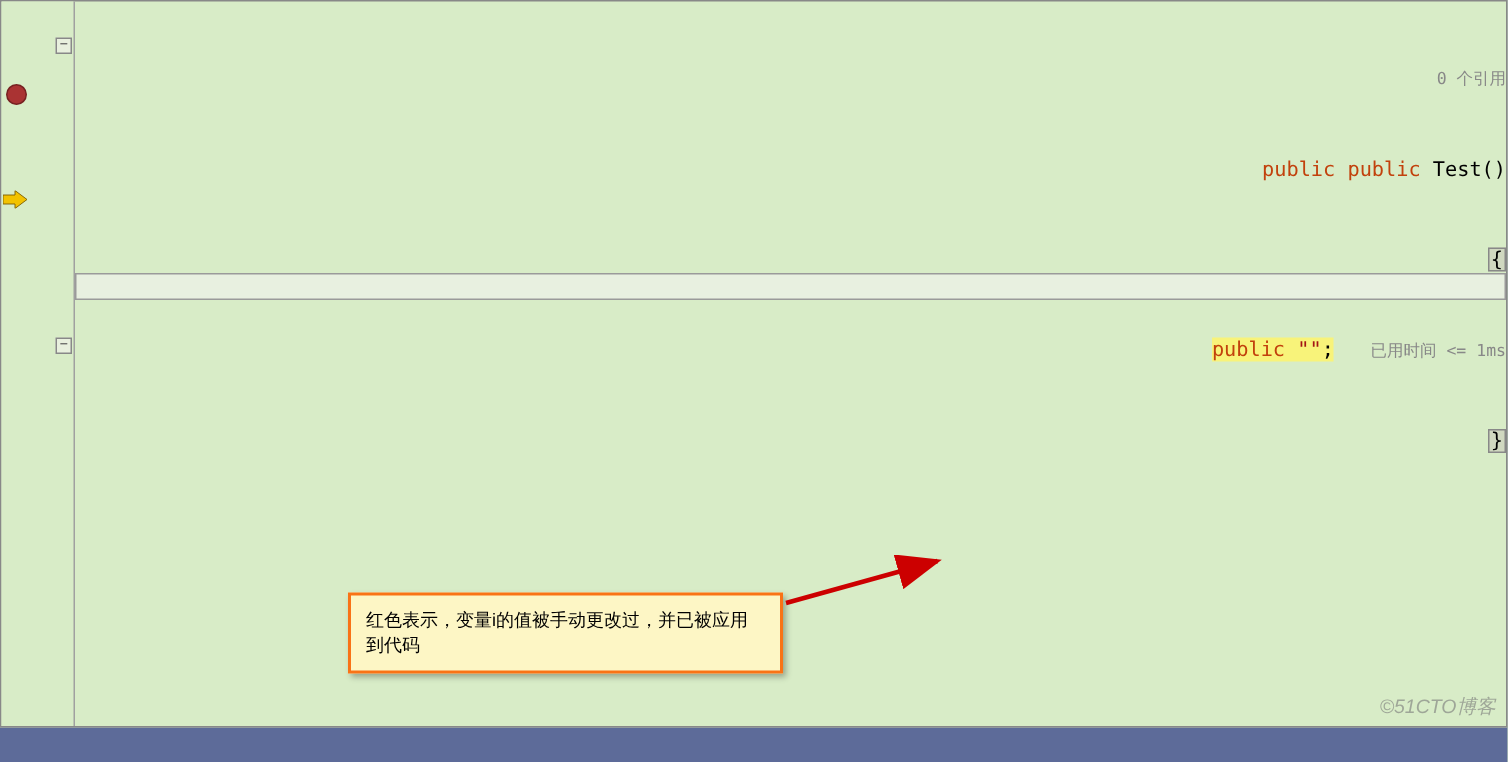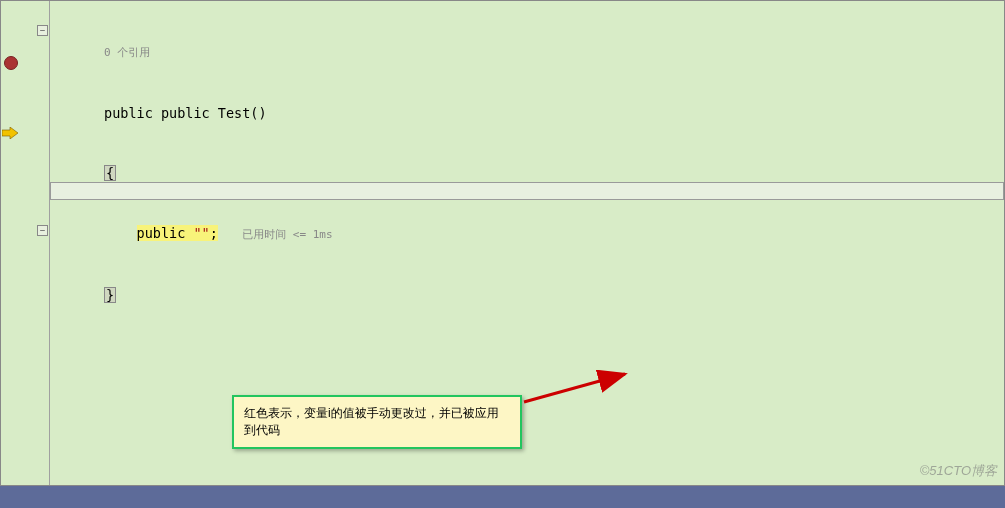--- a/index.html
+++ b/index.html
@@ -5,31 +5,31 @@
 * { margin: 0; padding: 0; box-sizing: border-box; }
 body { font-family: Consolas, "Microsoft YaHei", monospace; font-size: 13px; background: #5d6b99; width: 1005px; height: 508px; overflow: hidden; display: flex; flex-direction: column; }
 .code-area { background: #d8ecc7; flex: 0 0 285px; display: flex; position: relative; border: 1px solid #888; }
 .gutter { width: 48px; background: #d8ecc7; position: relative; }
 .breakpoint { width: 14px; height: 14px; background: #a33; border-radius: 50%; position: absolute; left: 3px; border: 1px solid #722; }
 .arrow-cur { width: 16px; height: 12px; position: absolute; left: 1px; }
 .arrow-cur svg { display: block; }
 .collapse { position: absolute; left: 36px; width: 11px; height: 11px; border: 1px solid #888; background: #e8f0de; font-size: 9px; line-height: 9px; text-align: center; color: #555; cursor: pointer; }
 .outline-bar { position: absolute; left: 48px; top: 0; bottom: 0; width: 1px; background: #a0a0a0; }
 .code-body { padding-left: 55px; padding-top: 2px; line-height: 20px; font-size: 13.5px; color: #000; white-space: pre; position: relative; flex: 1; overflow: hidden; }
-.kw { color: #000000; }
+.kw { color: #c2410c; }
 .str { color: #a31515; }
 .ref-hint { color: #888; font-size: 11px; }
 .timing { color: #888; font-size: 11px; }
 .hl-brace { border: 1px solid #888; background: #d0d8c0; display: inline-block; line-height: 14px; padding: 0 1px; }
 .hl-return { background: #f8f37a; }
-.annotation { position: absolute; left: 232px; top: 395px; width: 290px; background: #fdf6c5; border: 2px solid #22c55e; padding: 8px 10px; font-size: 12px; font-family: "Microsoft YaHei", SimSun, sans-serif; color: #000; line-height: 1.4; box-shadow: 2px 2px 4px rgba(0,0,0,0.3); z-index: 10; }
+.annotation { position: absolute; left: 232px; top: 395px; width: 290px; background: #fdf6c5; border: 2px solid #f97316; padding: 8px 10px; font-size: 12px; font-family: "Microsoft YaHei", SimSun, sans-serif; color: #000; line-height: 1.4; box-shadow: 2px 2px 4px rgba(0,0,0,0.3); z-index: 10; }
 .ann-arrow { position: absolute; left: 520px; top: 370px; z-index: 11; pointer-events: none; }
 .watermark { position: absolute; right: 8px; bottom: 28px; color: rgba(120,120,120,0.6); font-size: 13px; font-style: italic; font-family: sans-serif; }
 .caret-line { position: absolute; left: 49px; right: 0; height: 18px; border: 1px solid #9a9a9a; background: #e8f0e0; top: 181px; z-index: 0; }
-.code-body > div { position: relative; z-index: 1; }
+.code-body > div { position: relative; z-index: 1; text-align: right; }
 </style>
 </head>
 <body>
 
 <div class="code-area">
   <div class="gutter">
     <div class="breakpoint" style="top:55px;"></div>
     <div class="arrow-cur" style="top:126px;">
       <svg width="16" height="12" viewBox="0 0 16 12">
           <path d="M0 3 H8 V0 L16 6 L8 12 V9 H0 Z" fill="#f2c200" stroke="#7a5c00" stroke-width="0.6"></path>

